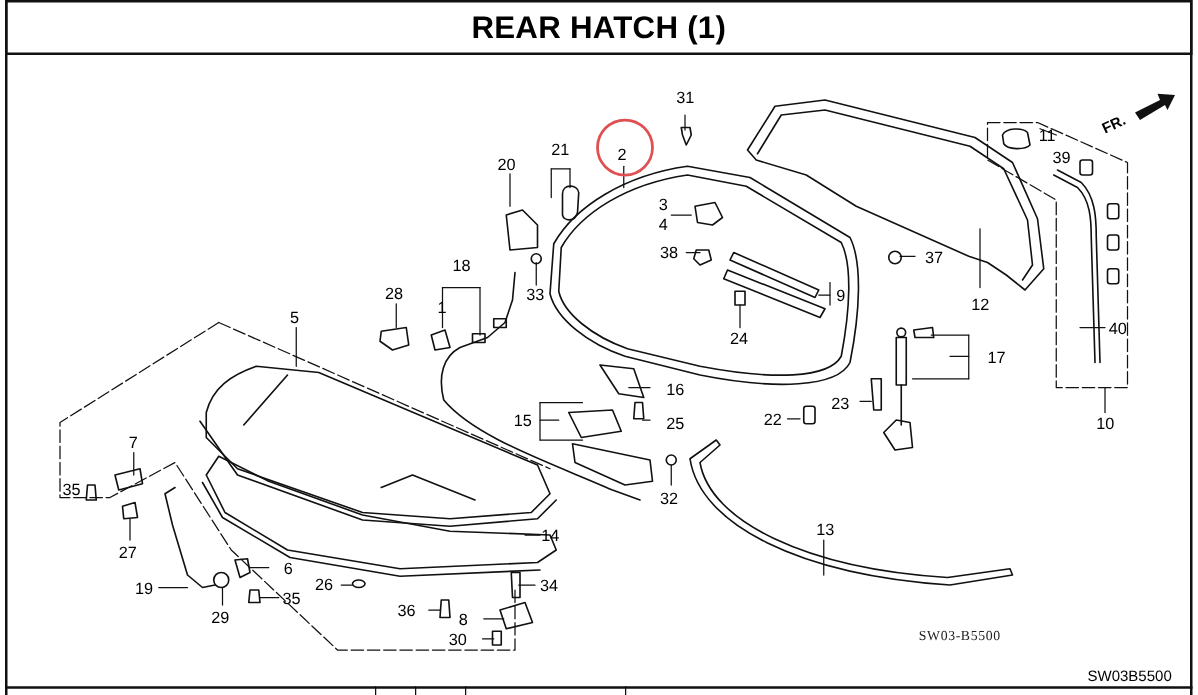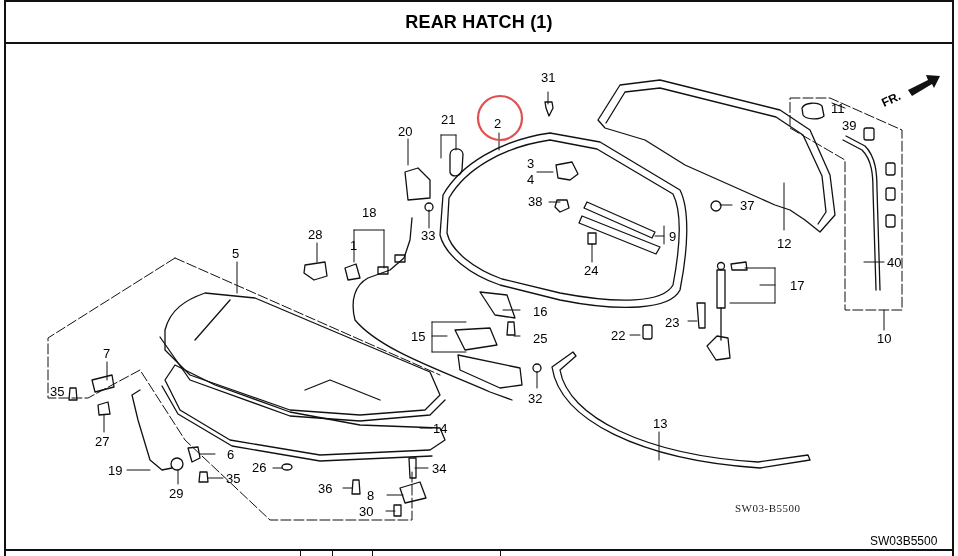--- a/index.html
+++ b/index.html
@@ -1,19 +1,19 @@
 <!DOCTYPE html>
 <html><head>
 <meta charset="utf-8">
 <style>
   html, body { margin: 0; padding: 0; background: #ffffff; }
   body { width: 958px; height: 556px; position: relative; overflow: hidden; font-family: "Liberation Sans", sans-serif; }
   .frame { position: absolute; left: 4px; top: 0; width: 950px; height: 556px; border-left: 2px solid #111; border-right: 2px solid #111; box-sizing: border-box; }
   .title-bar { position: absolute; left: 4px; top: 0; width: 950px; height: 44px; border: 2px solid #111; box-sizing: border-box; display: flex; align-items: center; justify-content: center; }
-  .title-text { font-weight: bold; font-size: 18px; letter-spacing: 0.2px; color: #000; }
+  .title-text { font-weight: bold; font-size: 25px; letter-spacing: 0.2px; color: #000; }
   .diagram { position: absolute; left: 0; top: 0; width: 958px; height: 556px; }
   .lbl { font-family: "Liberation Sans", sans-serif; font-size: 13px; fill: #000; }
   .ref-small { font-family: "Liberation Serif", serif; font-size: 11px; fill: #222; letter-spacing: 0.5px; }
   .ref-code { font-family: "Liberation Sans", sans-serif; font-size: 12px; fill: #000; }
   .bottom-line { position: absolute; left: 4px; top: 549px; width: 950px; height: 0; border-top: 2px solid #111; }
   .bottom-tick { position: absolute; top: 549px; width: 0; height: 8px; border-left: 1px solid #111; }
 </style>
 </head>
 <body>
 

